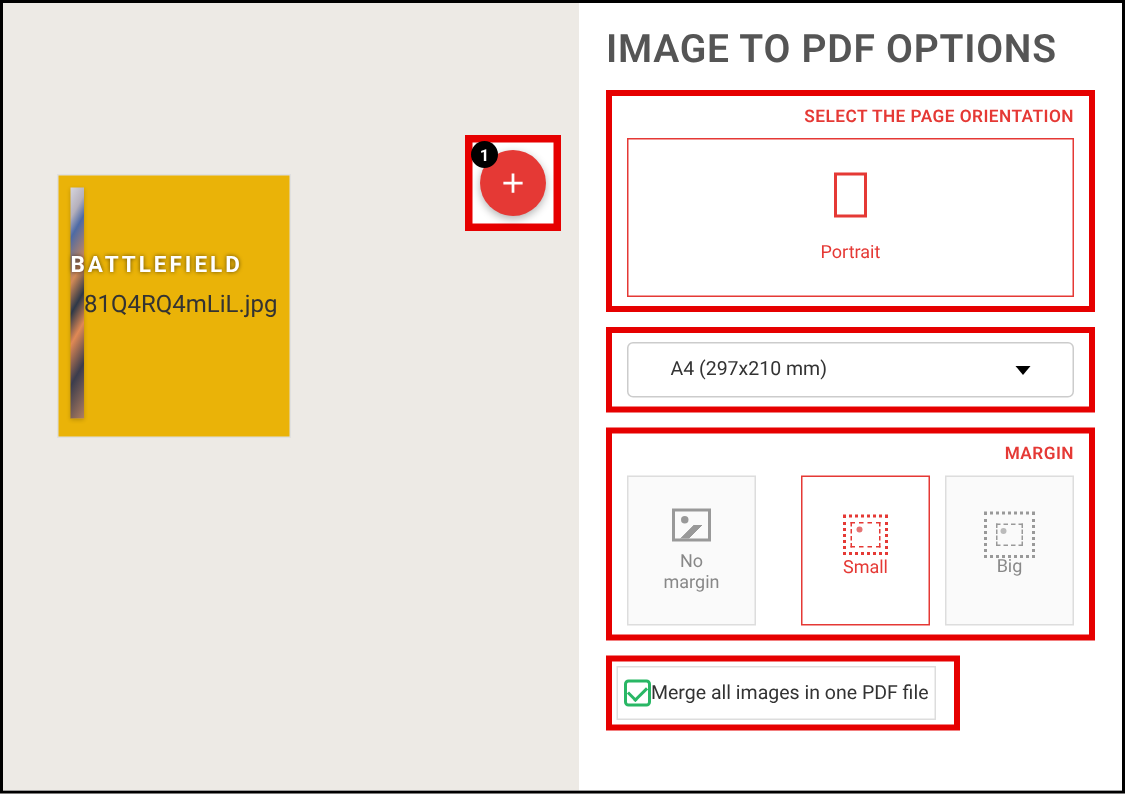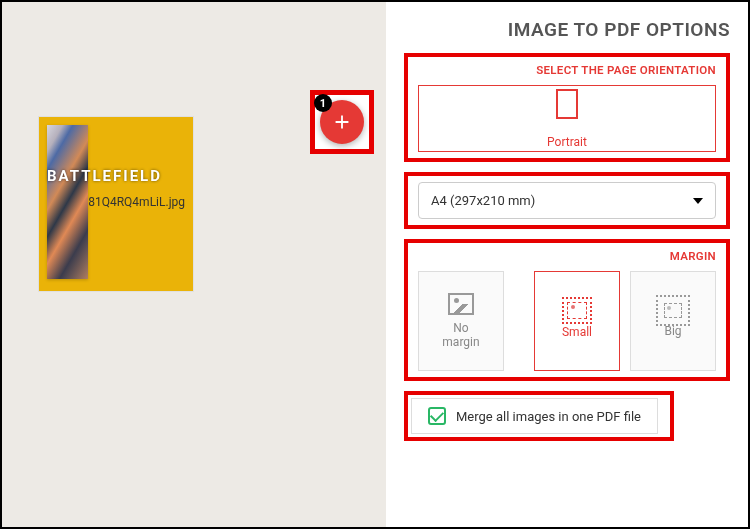--- a/index.html
+++ b/index.html
@@ -15,21 +15,21 @@
   .thumb-img {
     width: 116px; height: 154px;
     background: linear-gradient(120deg,#d7d6de 0%, #b5b0bc 12%, #4d6aa5 20%, #d28a57 38%, #2e3848 50%, #e08955 62%, #3b3c4d 78%, #b07e60 100%);
     position: relative; box-shadow: 0 1px 3px rgba(0,0,0,.2);
   }
   .thumb-overlay {
     position:absolute; left:0; right:0; top:42px; text-align:center;
     font-size:15px; font-weight:700; letter-spacing:2px; color:#fff;
     text-shadow:0 0 3px rgba(0,0,0,.6);
   }
-  .thumb-name { font-size: 12px; color:#333; margin-top: 0; }
+  .thumb-name { font-size: 16px; color:#333; margin-top: 0; }
 
   .add-wrap {
     position: absolute; top: 88px; left: 308px;
     width: 64px; height: 64px; border: 5px solid #e60000;
     display:flex; align-items:center; justify-content:center;
     background:#fff;
   }
   .add-btn {
     width: 44px; height: 44px; border-radius: 50%; background:#e53935;
     display:flex; align-items:center; justify-content:center;
@@ -37,64 +37,64 @@
     position: relative; cursor:pointer;
   }
   .add-btn svg { width:22px; height:22px; fill:#fff; }
   .badge {
     position:absolute; left:-6px; top:-6px;
     width:18px; height:18px; border-radius:50%; background:#000; color:#fff;
     font-size:11px; font-weight:700; display:flex; align-items:center; justify-content:center;
   }
 
   .panel-title {
-    text-align:right; font-size: 19px; color:#555; font-weight:600; letter-spacing:.5px;
+    text-align:left; font-size: 26px; color:#555; font-weight:600; letter-spacing:.5px;
     padding: 16px 0 12px 0;
   }
 
   .hl { border: 4px solid #e60000; padding: 6px 10px; margin-bottom: 10px; }
 
   .section-label { font-size: 11.5px; color:#e53935; font-weight:600; letter-spacing:.3px; margin-bottom: 8px; text-align: right; }
 
   .orient-row { display:flex; gap: 12px; }
   .opt-card {
-    flex:1; border:1px solid #ddd; background:#fff; height:67px;
+    flex:1; border:1px solid #ddd; background:#fff; height:106px;
     display:flex; flex-direction:column; align-items:center; justify-content:center;
     font-size:12px; cursor:pointer; gap:16px;
   }
   .opt-card.selected { border:1px solid #e53935; }
   .opt-card.selected .opt-label { color:#e53935; }
   .opt-card .opt-label { color:#888; }
   .icon-portrait { width:22px; height:30px; border:2px solid #e53935; }
   .icon-landscape { width:32px; height:22px; border:2px solid #777; }
 
   .sel {
-    width:100%; border:1px solid #ccc; border-radius:4px; padding:10px 12px;
+    width:100%; border:1px solid #ccc; border-radius:4px; padding:10px 28px;
     font-size:13px; color:#333; background:#fff;
     display:flex; justify-content:space-between; align-items:center; cursor:pointer;gap:35px;
   }
   .sel .caret {
     width:0; height:0; border-left:5px solid transparent; border-right:5px solid transparent;
     border-top:6px solid #000;
   }
 
   .margin-row { display:flex; gap:10px; justify-content: space-between; }
   .margin-card {
     width:95px; height:100px; border:1px solid #ddd; background:#fafafa;
     display:flex; flex-direction:column; align-items:center; justify-content:center;
     font-size:12px; gap:6px; cursor:pointer;
   }
   .margin-card .m-label { color:#888; text-align:center; line-height:1.2; }
   .margin-card.selected { background:#fff; border:1px solid #e53935;margin-left:20px; }
   .margin-card.selected .m-label { color:#e53935; }
 
   .merge-hl { border:4px solid #e60000; display:inline-block; padding: 3px 12px 3px 3px; }
   .merge-box {
-    border:1px solid #ddd; background:#fff; padding:8px 16px;
-    display:flex; align-items:center; gap:10px; font-size:13px; color:#333; cursor:pointer;
+    border:1px solid #ddd; background:#fff; padding:8px 4px;
+    display:flex; align-items:center; font-size:13px; color:#333; cursor:pointer;
   }
   .chk {
     width:18px; height:18px; border:2px solid #29b765; border-radius:3px; position:relative;
   }
   .chk::after {
     content:""; position:absolute; left:3px; top:0px;
     width:6px; height:10px; border:solid #29b765; border-width:0 2px 2px 0;
     transform:rotate(45deg);
   }
 

